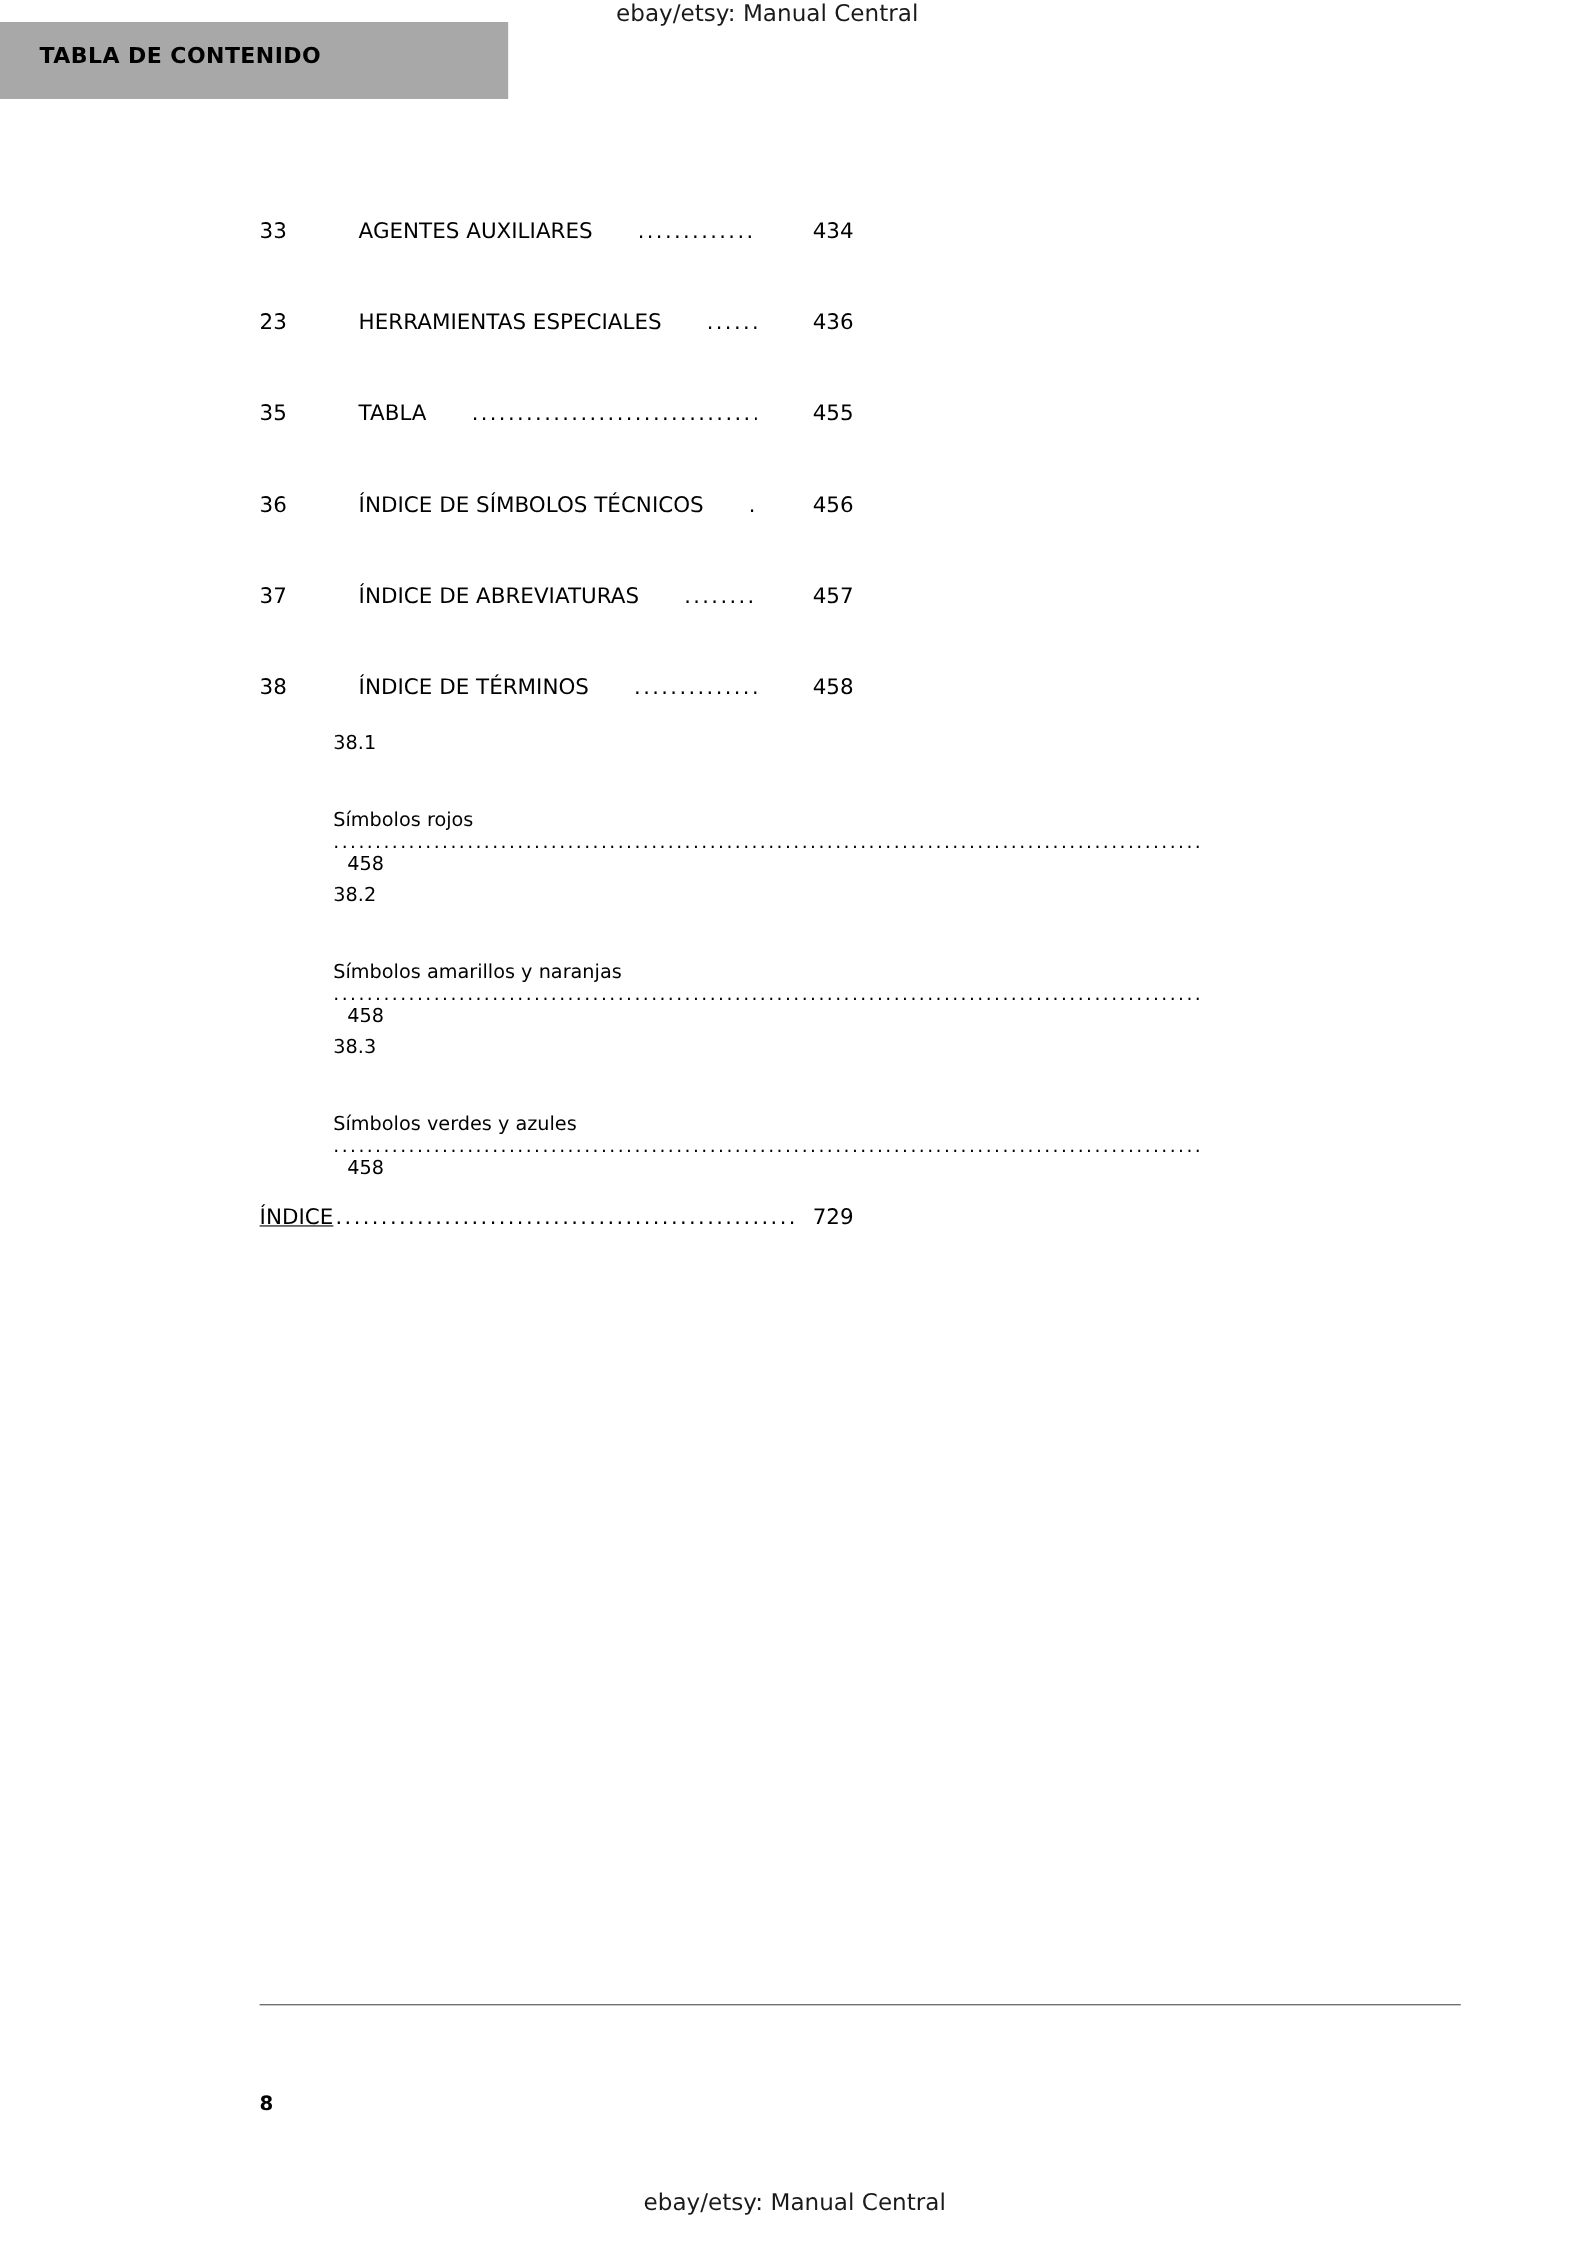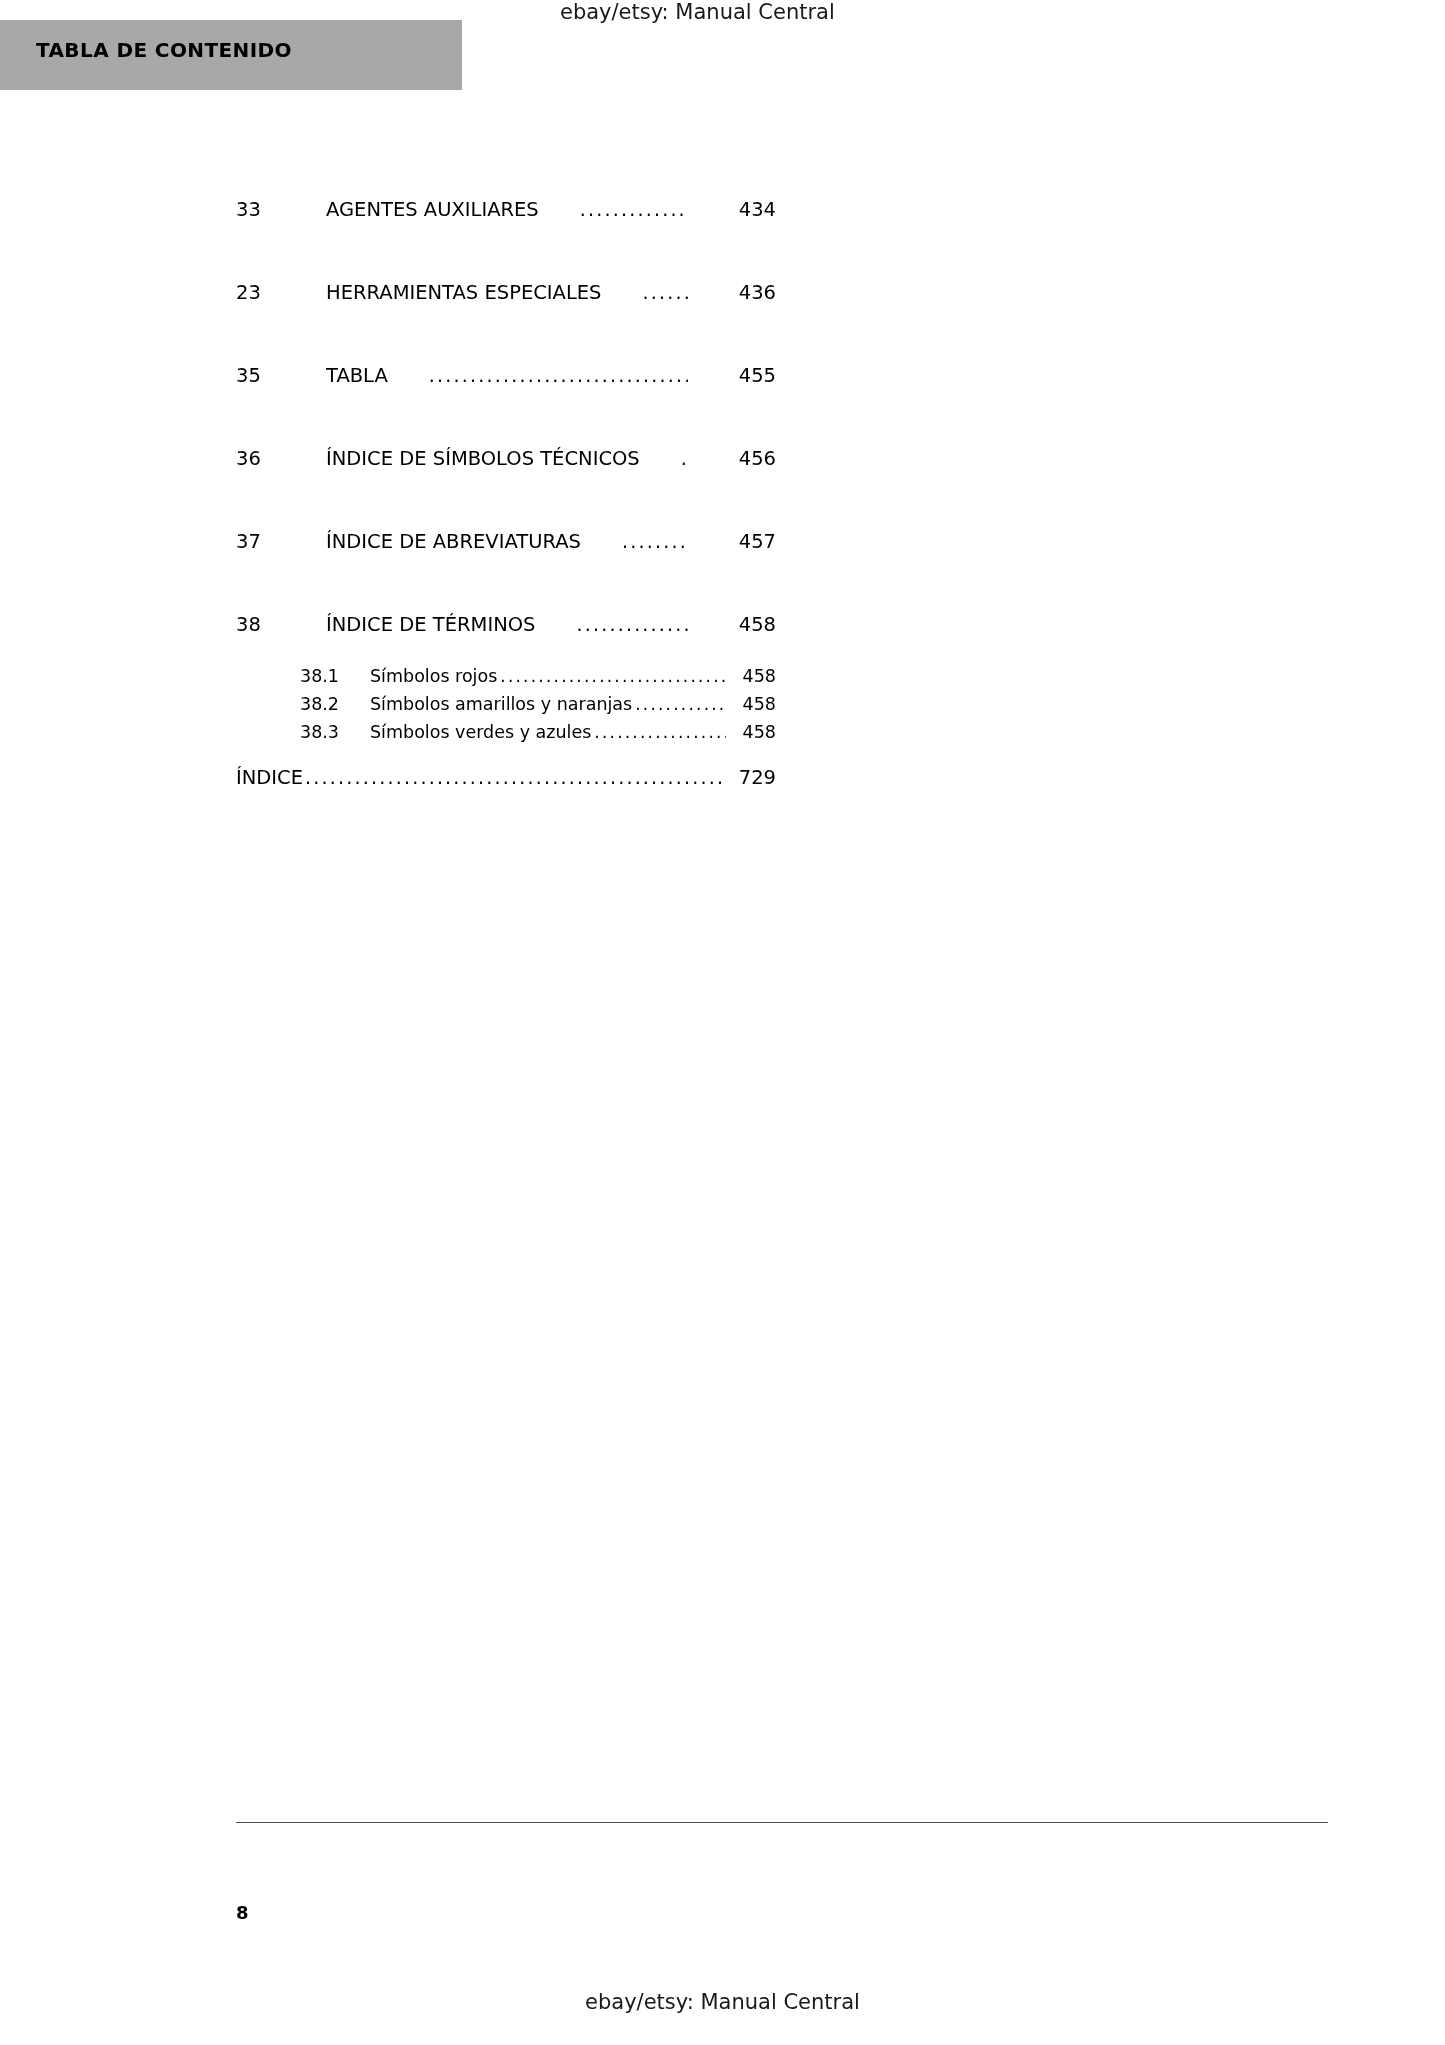--- a/index.html
+++ b/index.html
@@ -92,20 +92,21 @@
     margin-bottom: 24px;
   }
   .toc-sub {
     display: flex;
     align-items: baseline;
     font-size: 17.5px;
     line-height: 20px;
     margin-bottom: 8px;
     white-space: nowrap;
     padding-left: 64px;
+    flex-direction: column;
   }
   .toc-sub .num {
     width: 70px;
     flex: 0 0 70px;
   }
   .toc-sub .title {
     flex: 0 0 auto;
   }
   .toc-sub .dots {
     flex: 1 1 auto;
@@ -122,21 +123,21 @@
   }
 
   .toc-final {
     display: flex;
     align-items: baseline;
     font-size: 19.5px;
     line-height: 22px;
     white-space: nowrap;
     margin-top: 18px;
   }
-  .toc-final .title { flex: 0 0 auto; }
+  .toc-final .title { flex: 0 0 auto; text-decoration: underline; }
   .toc-final .dots {
     flex: 1 1 auto;
     overflow: hidden;
     white-space: nowrap;
     letter-spacing: 2.2px;
     margin: 0 4px 0 2px;
     font-size: 19px;
   }
   .toc-final .page {
     flex: 0 0 auto;

